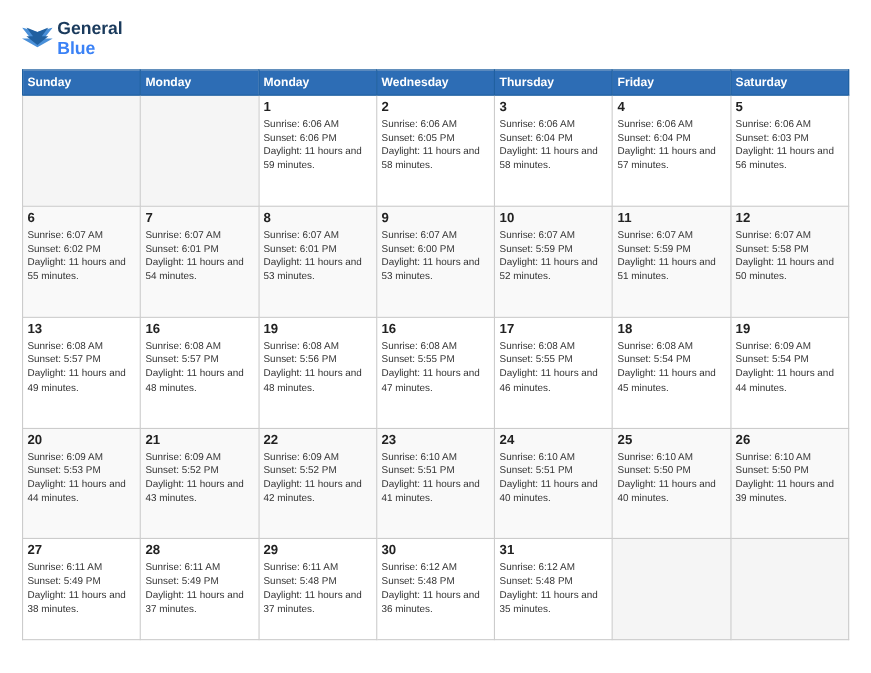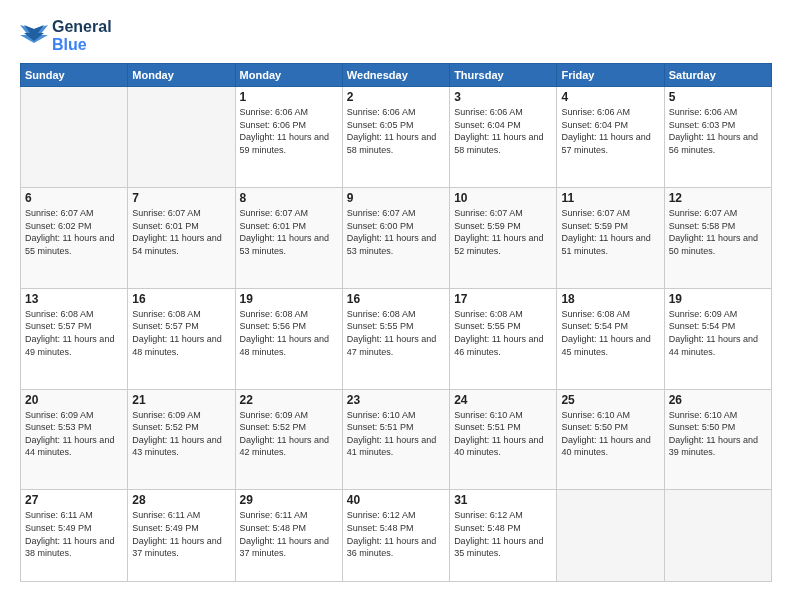--- a/index.html
+++ b/index.html
@@ -364,21 +364,21 @@
       </td>
           <td>
         <span class="day-num">29</span>
         <div class="cell-text">
           Sunrise: 6:11 AM<br>
           Sunset: 5:48 PM<br>
           Daylight: 11 hours and 37 minutes.
         </div>
       </td>
           <td>
-        <span class="day-num">40</span>
+        <span class="day-num">30</span>
         <div class="cell-text">
           Sunrise: 6:12 AM<br>
           Sunset: 5:48 PM<br>
           Daylight: 11 hours and 36 minutes.
         </div>
       </td>
           <td>
         <span class="day-num">31</span>
         <div class="cell-text">
           Sunrise: 6:12 AM<br>

